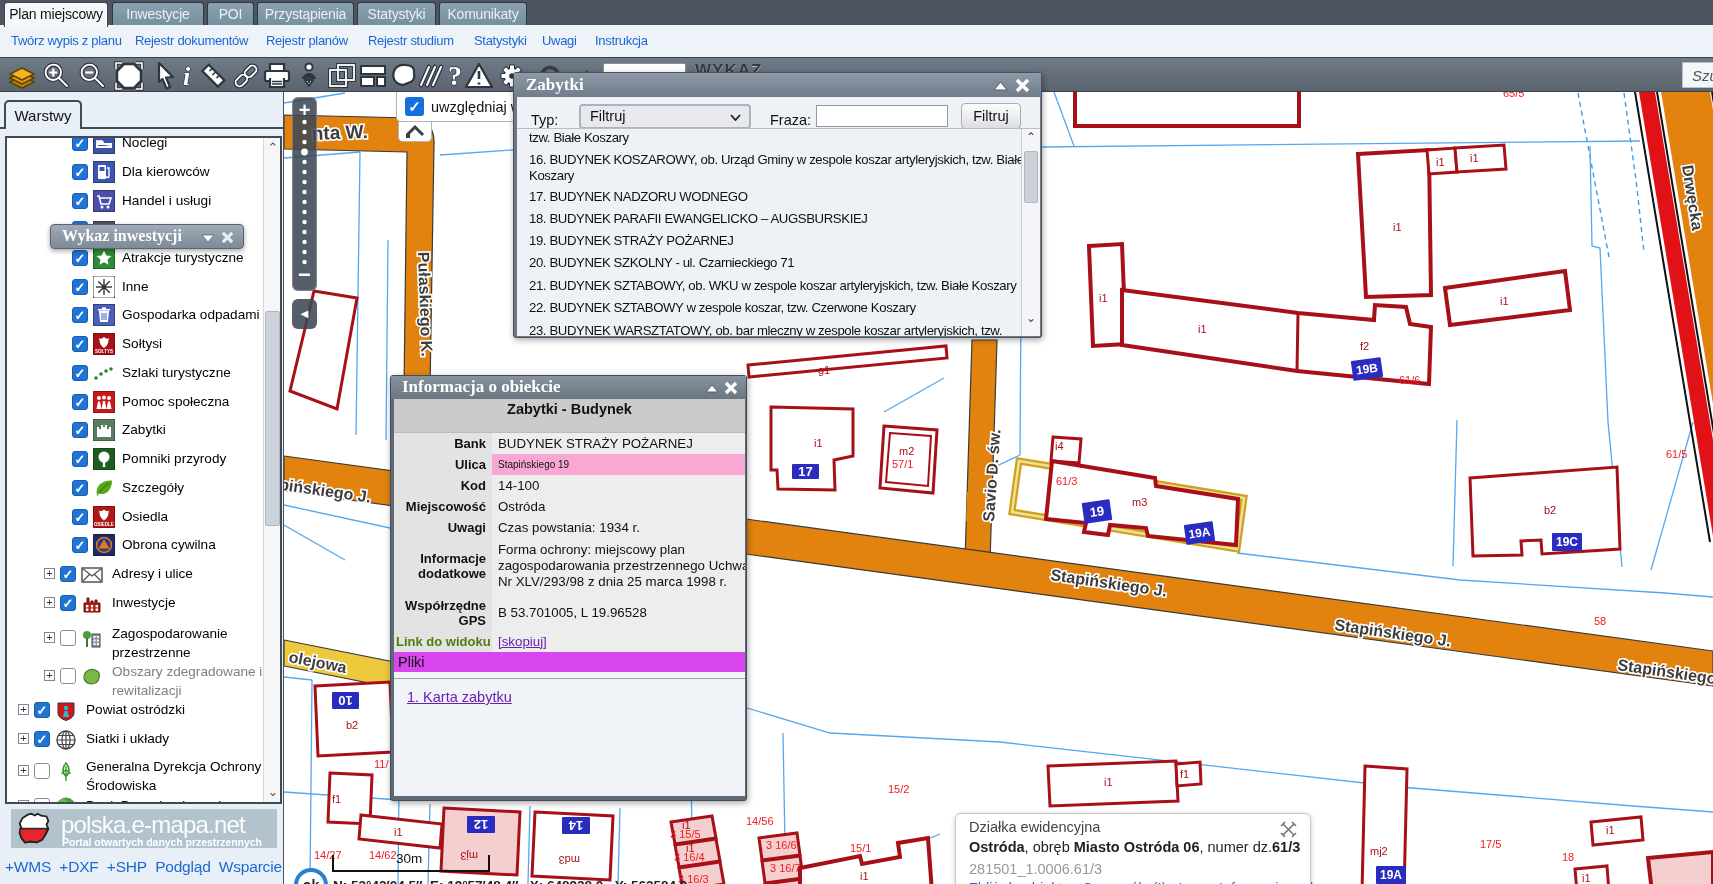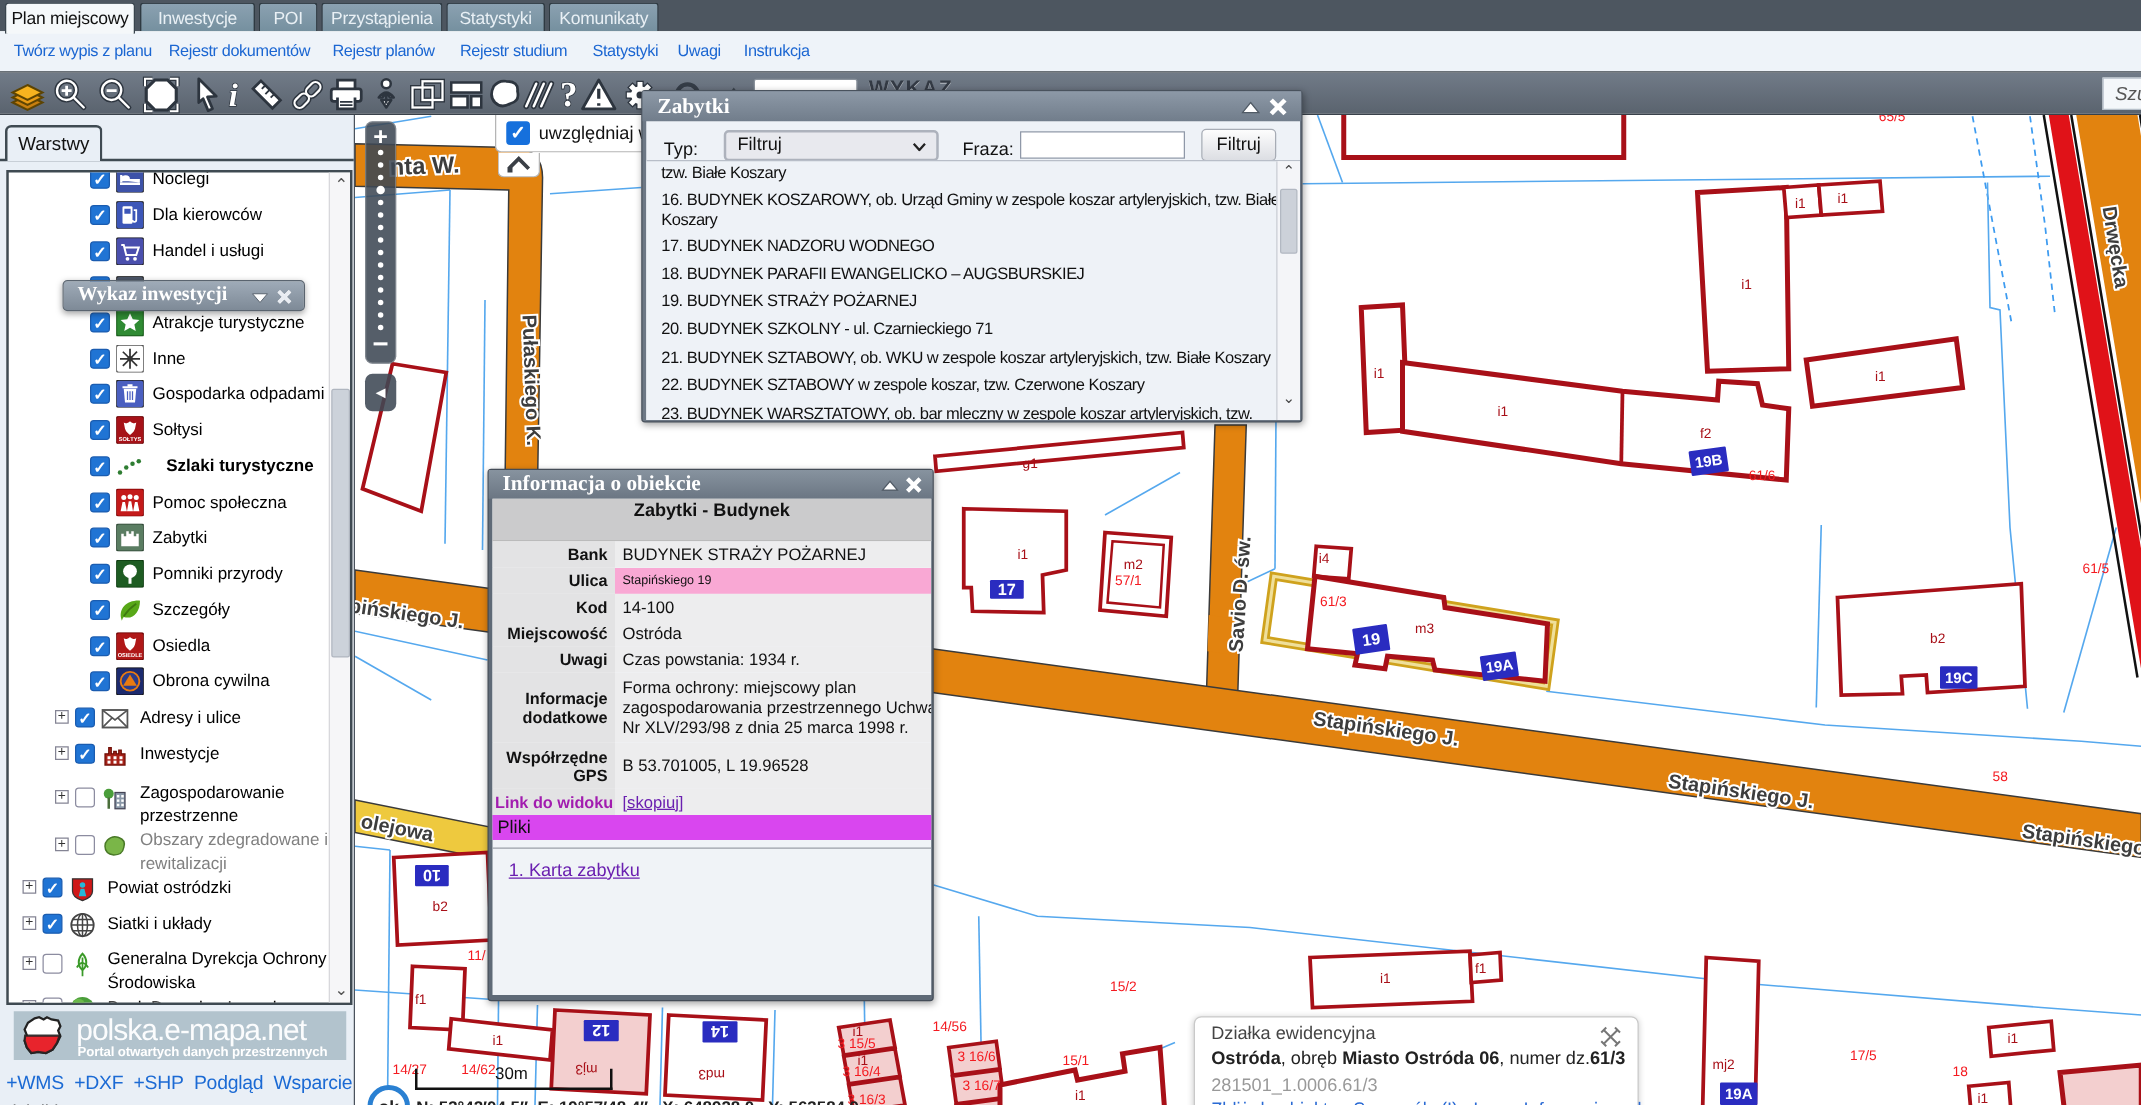--- a/index.html
+++ b/index.html
@@ -226,21 +226,21 @@
       <div class="rlabel" style="left:115px;top:198px;">Sołtysi</div>
       <div class="cb" style="left:65px;top:227px;">✓</div>
       <svg class="ricon" style="left:86px;top:224px;" width="22" height="22" viewBox="0 0 22 22">
         <g fill="#2e7d32">
           <circle cx="3" cy="16" r="1.8"></circle>
           <circle cx="8" cy="12" r="1.8"></circle>
           <circle cx="13" cy="9" r="1.8"></circle>
           <circle cx="18" cy="7" r="1.8"></circle>
         </g>
       </svg>
-      <div class="rlabel" style="left:126px;top:227px;font-weight:bold;">Szlaki turystyczne</div>
+      <div class="rlabel" style="left:115px;top:227px;">Szlaki turystyczne</div>
       <div class="cb" style="left:65px;top:256px;">✓</div>
       <svg class="ricon" style="left:86px;top:253px;" width="22" height="22" viewBox="0 0 22 22">
         <rect width="22" height="22" rx="2" fill="#c41a1a" stroke="#700" stroke-width="1"></rect>
         <g fill="#fff">
           <circle cx="6" cy="7" r="2"></circle>
           <circle cx="11" cy="6.4" r="2"></circle>
           <circle cx="16" cy="7" r="2"></circle>
           <path d="M3.5,18 L5,10.5 L7,10.5 L8.5,18 Z M8.6,18 L10,10 L12,10 L13.4,18 Z M13.5,18 L15,10.5 L17,10.5 L18.5,18 Z"></path>
         </g>
       </svg>
@@ -639,21 +639,21 @@
             <td style="background:#e3e3e4;text-align:right;font-weight:bold;padding:0 6px 0 2px;font-size:13px;color:#111;vertical-align:middle;line-height:15px;white-space:nowrap;">Informacje<br>dodatkowe</td>
             <td style="background:#ededee;padding:0 4px 0 6px;font-size:13.3px;color:#111;vertical-align:middle;line-height:16px;white-space:nowrap;overflow:hidden;">
               <span style="display:block;line-height:16px;">Forma ochrony: miejscowy plan<br>zagospodarowania przestrzennego Uchwała<br>Nr XLV/293/98 z dnia 25 marca 1998 r.</span>
             </td>
           </tr>
           <tr style="height:37px;">
             <td style="background:#e3e3e4;text-align:right;font-weight:bold;padding:0 6px 0 2px;font-size:13px;color:#111;vertical-align:middle;line-height:15px;white-space:nowrap;">Współrzędne<br>GPS</td>
             <td style="background:#ededee;padding:0 4px 0 6px;font-size:13.3px;color:#111;vertical-align:middle;line-height:16px;white-space:nowrap;overflow:hidden;">B 53.701005, L 19.96528</td>
           </tr>
           <tr style="height:21px;">
-            <td style="background:#e3e3e4;font-weight:bold;padding:0 6px 0 2px;font-size:13px;color:#a21caf;vertical-align:middle;line-height:15px;white-space:nowrap;">Link do widoku</td>
+            <td style="background:#e3e3e4;font-weight:bold;padding:0 6px 0 2px;font-size:13px;color:#4d7c0f;vertical-align:middle;line-height:15px;white-space:nowrap;">Link do widoku</td>
             <td style="background:#ededee;padding:0 4px 0 6px;font-size:13.3px;color:#111;vertical-align:middle;line-height:16px;white-space:nowrap;overflow:hidden;"><span style="color:#6a1fb0;text-decoration:underline;">[skopiuj]</span></td>
           </tr>
         </tbody>
       </table>
 <div style="height:20px;background:#d946ef;font-size:14.5px;color:#111;padding:2px 0 0 4px;">Pliki</div>
 <div style="height:1px;background:#9aa0a8;margin-top:6px;"></div>
 <div style="padding:10px 0 0 13px;font-size:14.5px;"><span style="color:#6a1fb0;text-decoration:underline;">1. Karta zabytku</span></div>
 </div>
   </div>
 <div class="abs" style="left:955px;top:813px;width:356px;height:90px;background:#fff;border:1px solid #c9c9c9;border-radius:6px;box-shadow:0 1px 5px rgba(0,0,0,0.2);z-index:6;">

